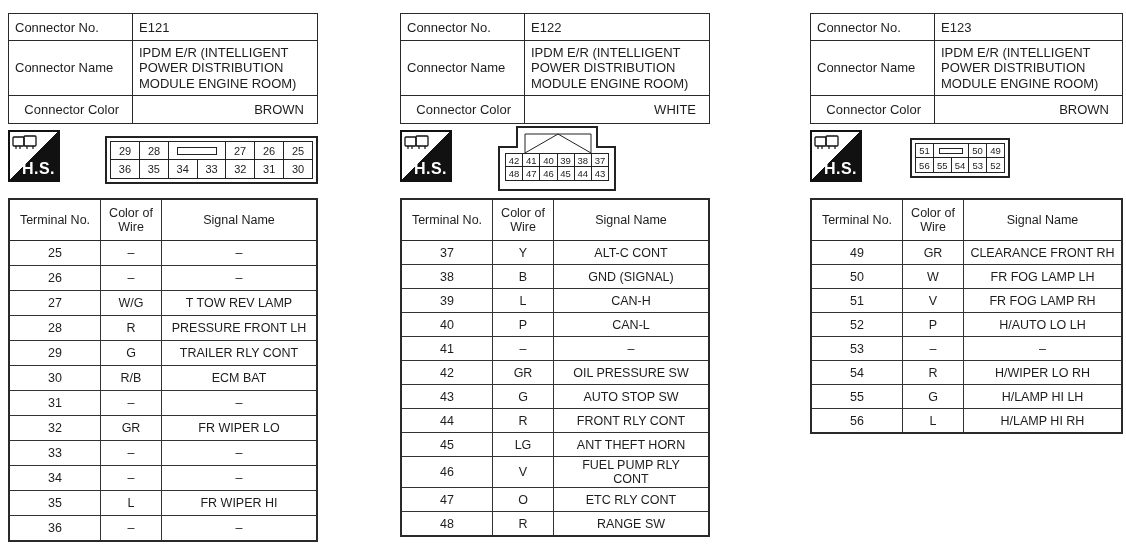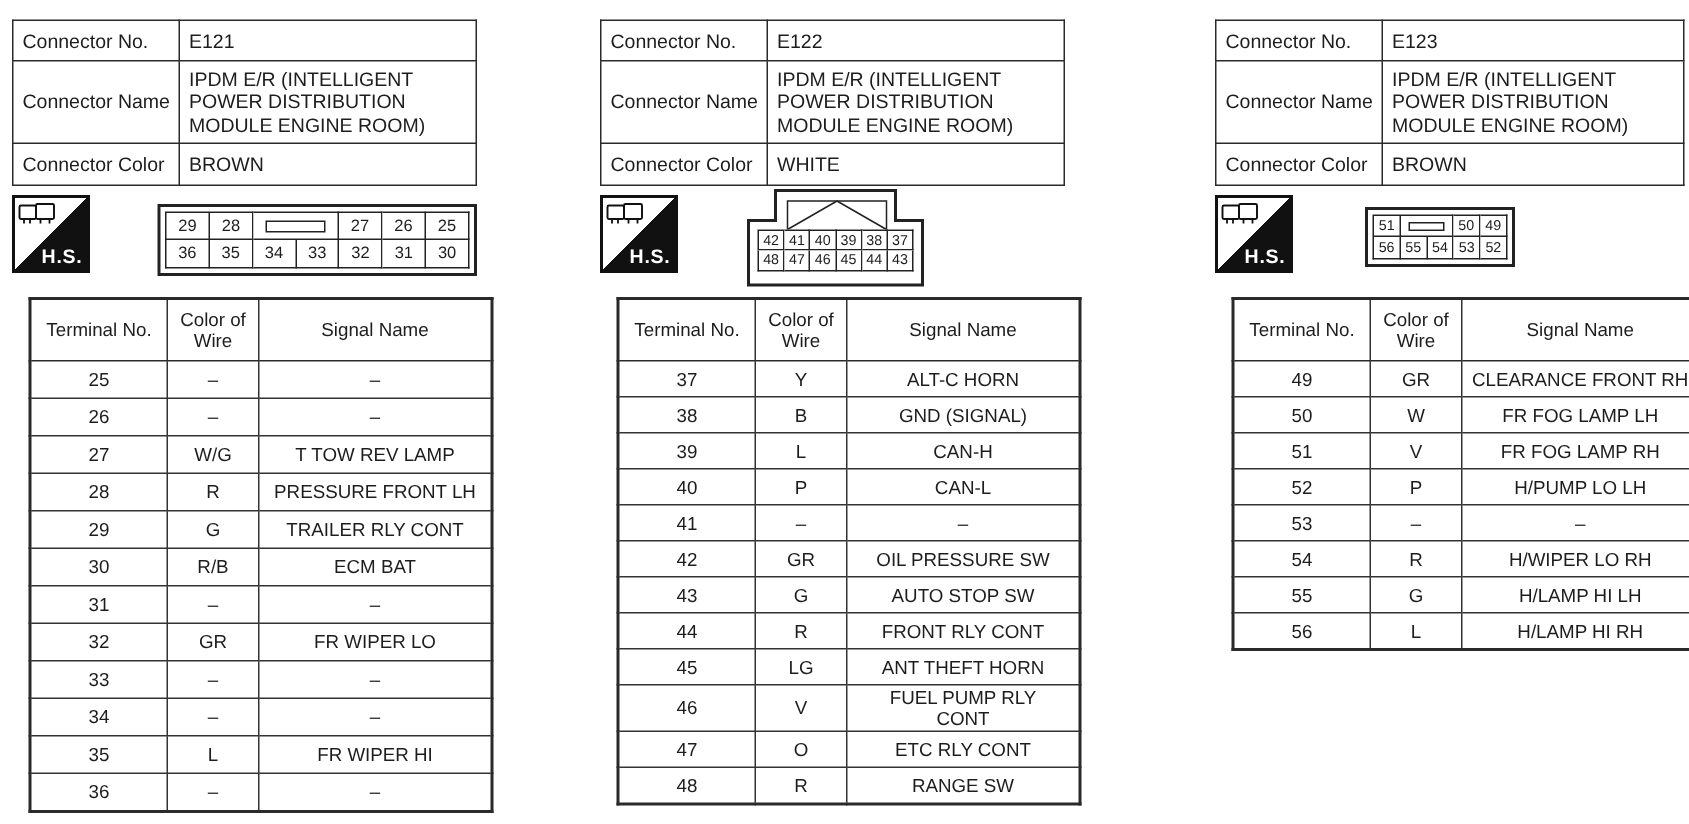--- a/index.html
+++ b/index.html
@@ -12,37 +12,37 @@
   #col2{left:400px;width:310px;}
   #col3{left:810px;width:313px;}
 
   
   table.info{
     position:absolute;top:13px;left:0;width:100%;
     border-collapse:collapse;table-layout:fixed;
   }
   table.info td{
     border:1.5px solid #2a2a2a;font-size:13px;vertical-align:middle;
-    padding:2px 0 2px 6px;
+    padding:2px 13px 2px 6px;
   }
   table.info td.lbl{width:104px;}
   table.info tr:nth-child(1) td{height:22px;}
   table.info tr:nth-child(2) td{height:50px;line-height:15.5px;}
-  table.info tr:nth-child(3) td{height:23px;}
+  table.info tr:nth-child(3) td{height:23px;text-align:right;}
 
   
   .hs{
     position:absolute;top:130px;left:0;width:52px;height:52px;
     border:2px solid #111;box-sizing:border-box;
     background:linear-gradient(to bottom right,#ffffff 0%,#ffffff 49.3%,#111 49.9%,#111 100%);
   }
   .hs .glyph{position:absolute;top:2px;left:2px;}
   .hs .hs-t{
     position:absolute;right:3px;bottom:2px;color:#fff;
-    font-weight:bold;font-size:13px;letter-spacing:0.5px;
+    font-weight:bold;font-size:16px;letter-spacing:0.5px;
   }
 
   
   .pin-box{position:absolute;border:2px solid #222;background:#fff;padding:3px;box-sizing:border-box;}
   .pin-row{display:flex;}
   .pin-row + .pin-row .pin-cell{border-top:none;}
   .pin-cell{
     flex:1;border:1px solid #222;text-align:center;box-sizing:border-box;
     display:flex;align-items:center;justify-content:center;background:#fff;
   }
@@ -56,21 +56,21 @@
   #col3 .pin-cell{height:15px;font-size:9.5px;}
   #col3 .slot-rect{height:6px;}
 
   .pin-hat{position:absolute;top:124px;left:92px;width:130px;height:70px;}
   .pin-hat svg{position:absolute;top:0;left:0;}
   .pin-hat .grid{position:absolute;left:13px;top:29px;width:104px;}
   .pin-hat .pin-cell{height:14px;font-size:9.5px;}
 
   
   table.term{
-    position:absolute;top:198px;left:11px;width:100%;
+    position:absolute;top:198px;left:0;width:100%;
     border-collapse:collapse;table-layout:fixed;background:#fff;
   }
   table.term th, table.term td{
     border:1px solid #333;text-align:center;vertical-align:middle;
     padding:1px 2px;
   }
   table.term{border:2px solid #2a2a2a;}
   table.term th{font-weight:normal;font-size:12.5px;height:38px;line-height:14px;border-bottom:1.5px solid #2a2a2a;}
   table.term td{font-size:12.5px;}
   table.term th:nth-child(1){width:86px;}
@@ -267,21 +267,21 @@
         <tr>
           <th>Terminal No.</th>
           <th>Color of Wire</th>
           <th>Signal Name</th>
         </tr>
       </thead>
       <tbody>
           <tr>
             <td>37</td>
             <td>Y</td>
-            <td>ALT-C HORN</td>
+            <td>ALT-C CONT</td>
           </tr>
           <tr>
             <td>38</td>
             <td>B</td>
             <td>GND (SIGNAL)</td>
           </tr>
           <tr>
             <td>39</td>
             <td>L</td>
             <td>CAN-H</td>
@@ -403,21 +403,21 @@
             <td>FR FOG LAMP LH</td>
           </tr>
           <tr>
             <td>51</td>
             <td>V</td>
             <td>FR FOG LAMP RH</td>
           </tr>
           <tr>
             <td>52</td>
             <td>P</td>
-            <td>H/PUMP LO LH</td>
+            <td>H/AUTO LO LH</td>
           </tr>
           <tr>
             <td>53</td>
             <td>–</td>
             <td>–</td>
           </tr>
           <tr>
             <td>54</td>
             <td>R</td>
             <td>H/WIPER LO RH</td>

